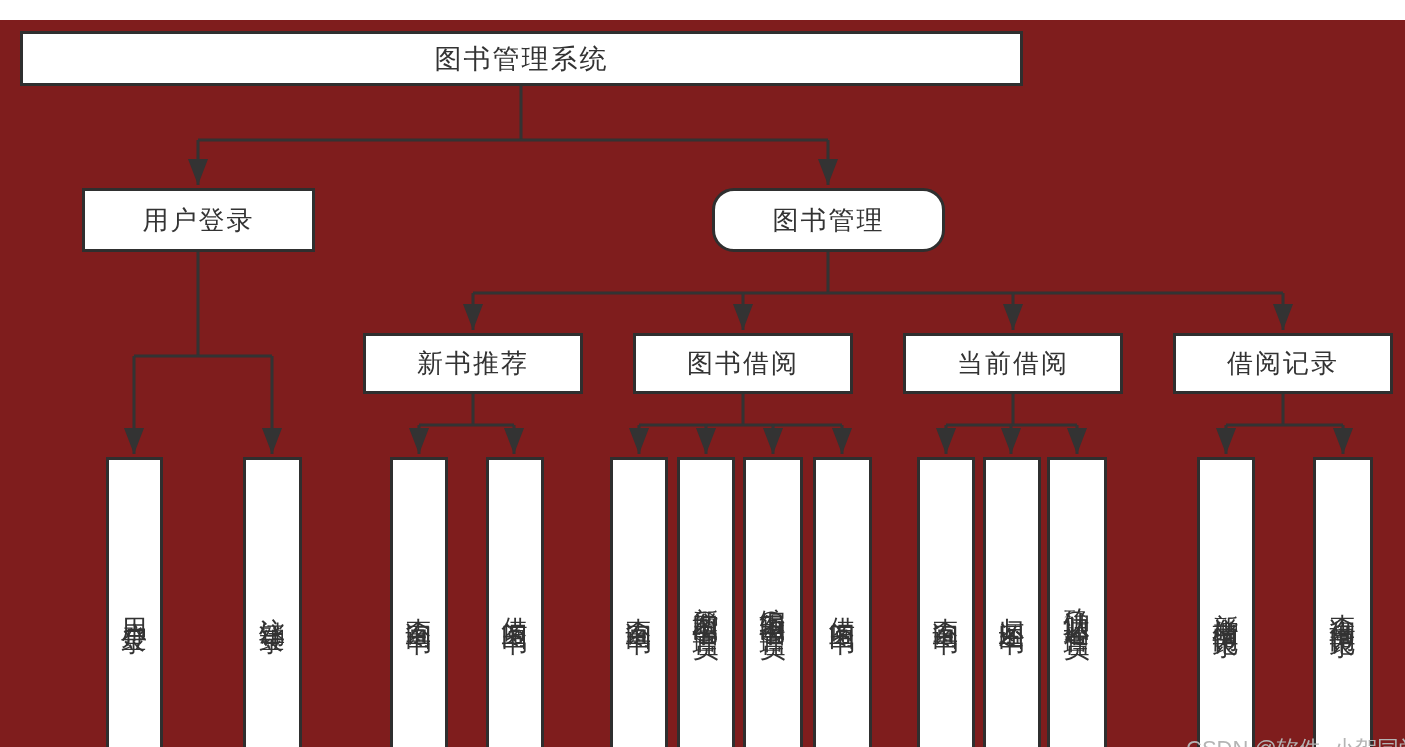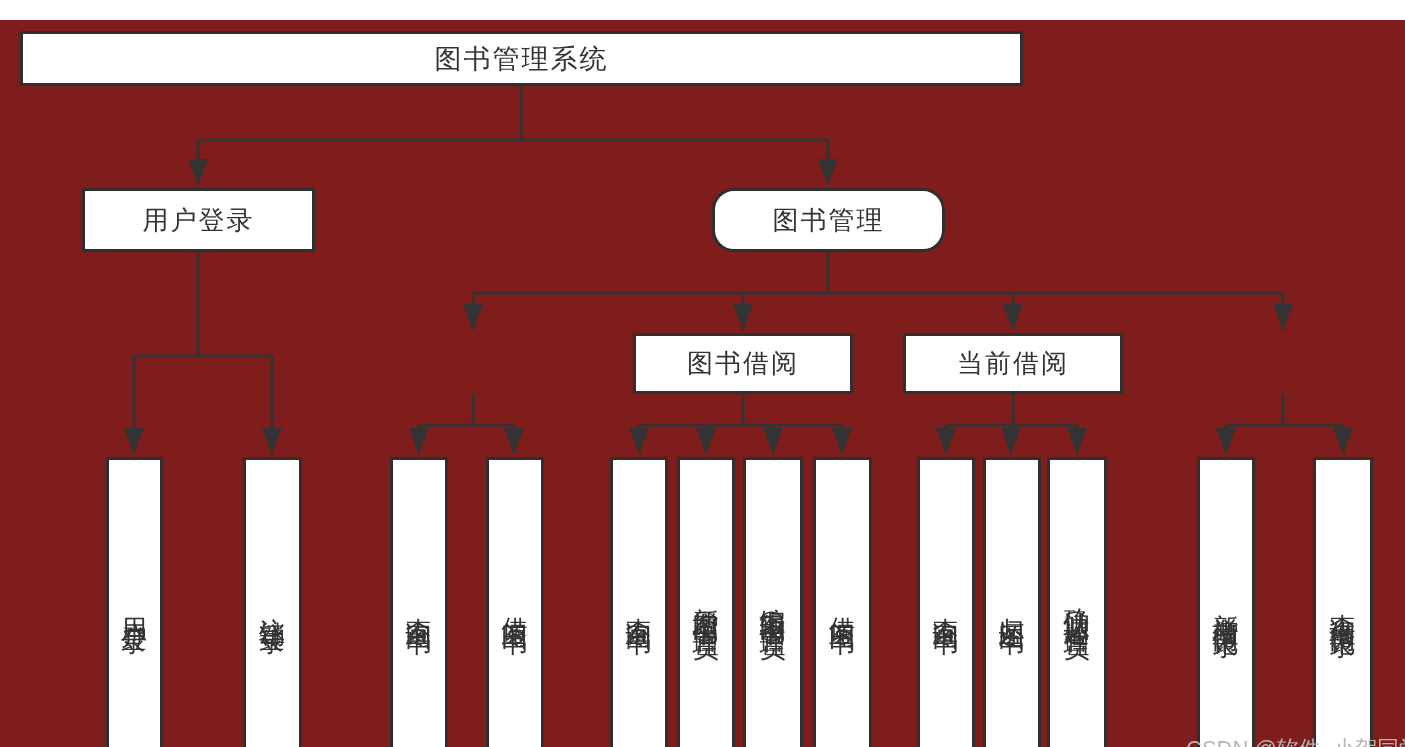--- a/index.html
+++ b/index.html
@@ -143,26 +143,32 @@
     <span class="h-label root-label">图书管理系统</span>
   </div>
 
   <div class="box n-l2a">
     <span class="h-label">用户登录</span>
   </div>
   <div class="box n-l2b">
     <span class="h-label">图书管理</span>
   </div>
 
+  <div class="box n-l3 n-l3a">
+    <span class="h-label">新书推荐</span>
+  </div>
   <div class="box n-l3 n-l3b">
     <span class="h-label">图书借阅</span>
   </div>
   <div class="box n-l3 n-l3c">
     <span class="h-label">当前借阅</span>
   </div>
+  <div class="box n-l3 n-l3d">
+    <span class="h-label">借阅记录</span>
+  </div>
 
   <div class="box leaf lf1">
     <span class="v-label">用户登录</span>
   </div>
   <div class="box leaf lf2">
     <span class="v-label">注销登录</span>
   </div>
   <div class="box leaf lf3">
     <span class="v-label">查询图书</span>
   </div>

